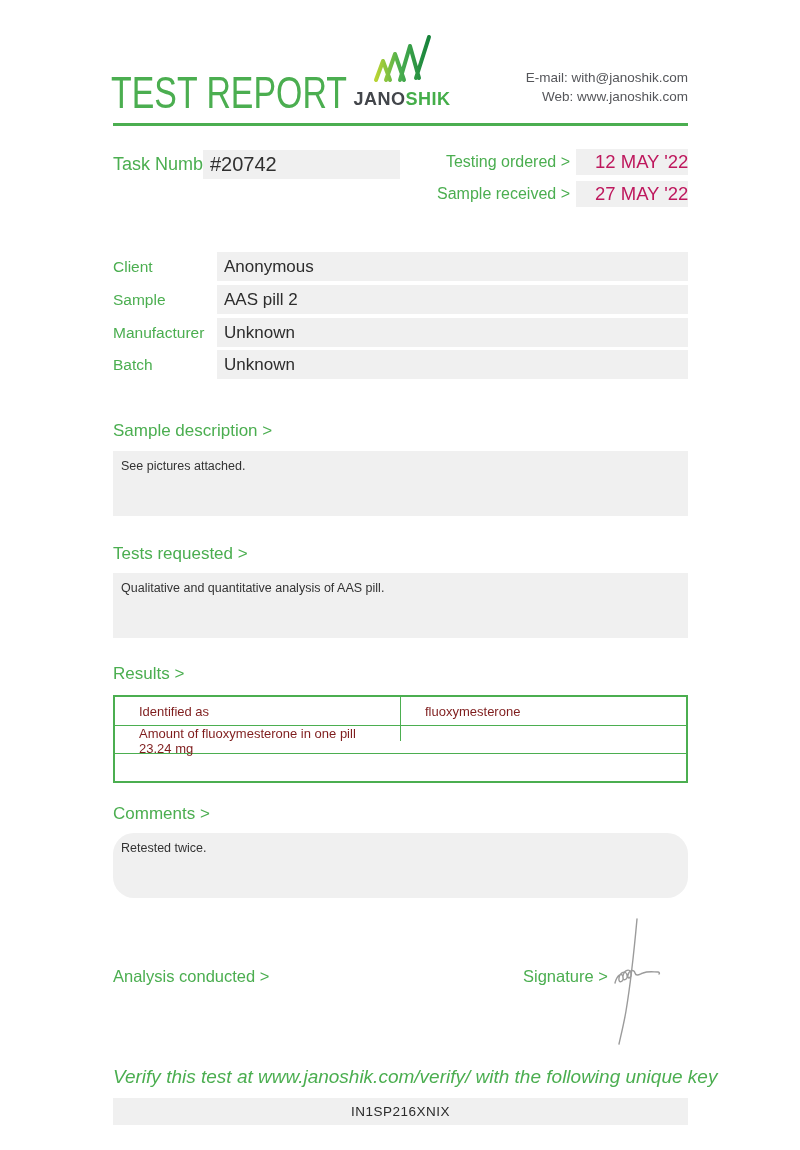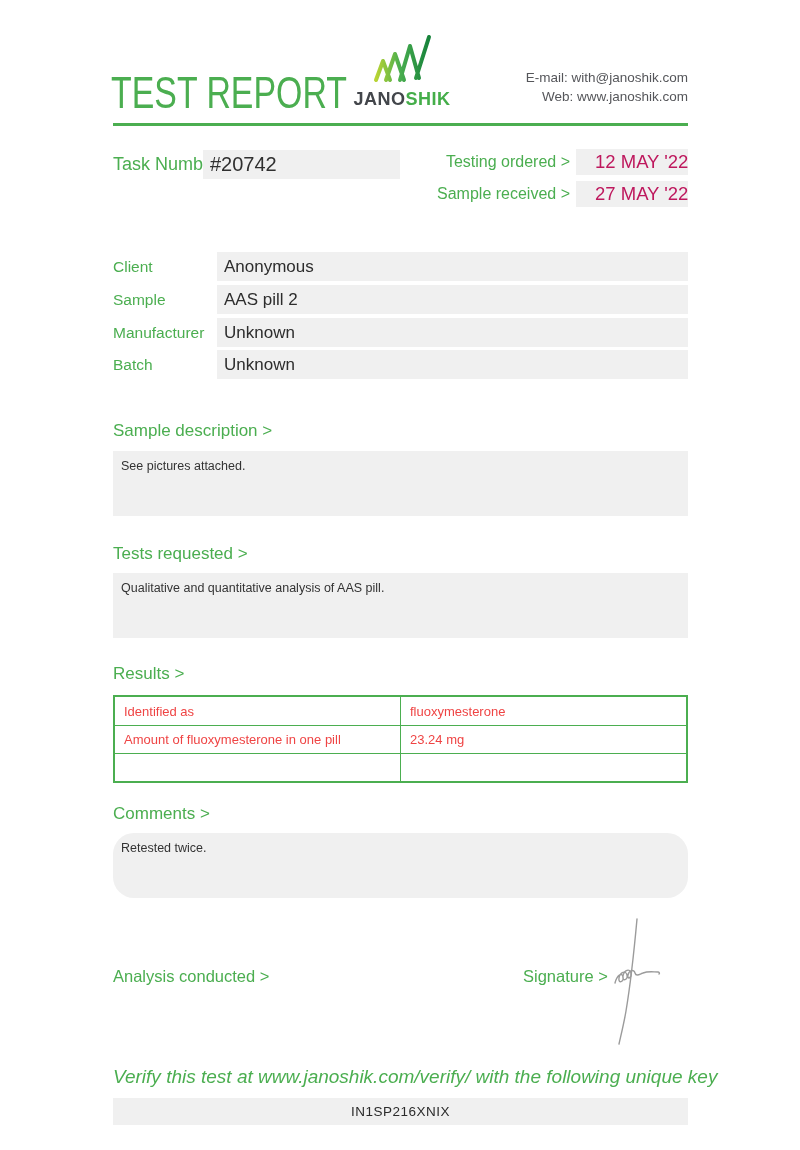--- a/index.html
+++ b/index.html
@@ -61,22 +61,22 @@
   .h-tests { top:544px; } .b-tests { top:573px; }
   .h-results { top:664px; }
   .h-comments { top:804px; } .b-comments { top:833px;border-radius:21px; }
 
   
   .results-table {
     left:113px; top:695px; width:575px;
     border:2px solid #4bae50; background:#ffffff;
   }
   .tr { display:flex; height:28px; }
-  .tr + .tr { border-top:1.5px solid #4bae50; }
-  .td { display:flex; align-items:center; font-size:13px; color:#ef4444; padding-left:9px; white-space:nowrap; }
+  .tr + .tr { border-top:1.5px solid #4bae50;flex-direction:column; }
+  .td { display:flex; align-items:center; font-size:13px; color:#7f1d1d; padding-left:24px; white-space:nowrap; }
   .td-l { width:286px; border-right:1.5px solid #4bae50; }
   .td-r { flex:1; }
 
   
   .analysis-label { left:113px; top:962px; height:28px; line-height:28px; font-size:16.5px; white-space:nowrap; }
   .analysis-box {
     left:266px; top:962px; width:136px; height:28px; line-height:28px;
     font-size:18px; color:#2d2d2d; padding-left:6px; white-space:nowrap;
   }
   .signature-label { left:523px; top:962px; height:28px; line-height:28px; font-size:16.5px; white-space:nowrap; }

